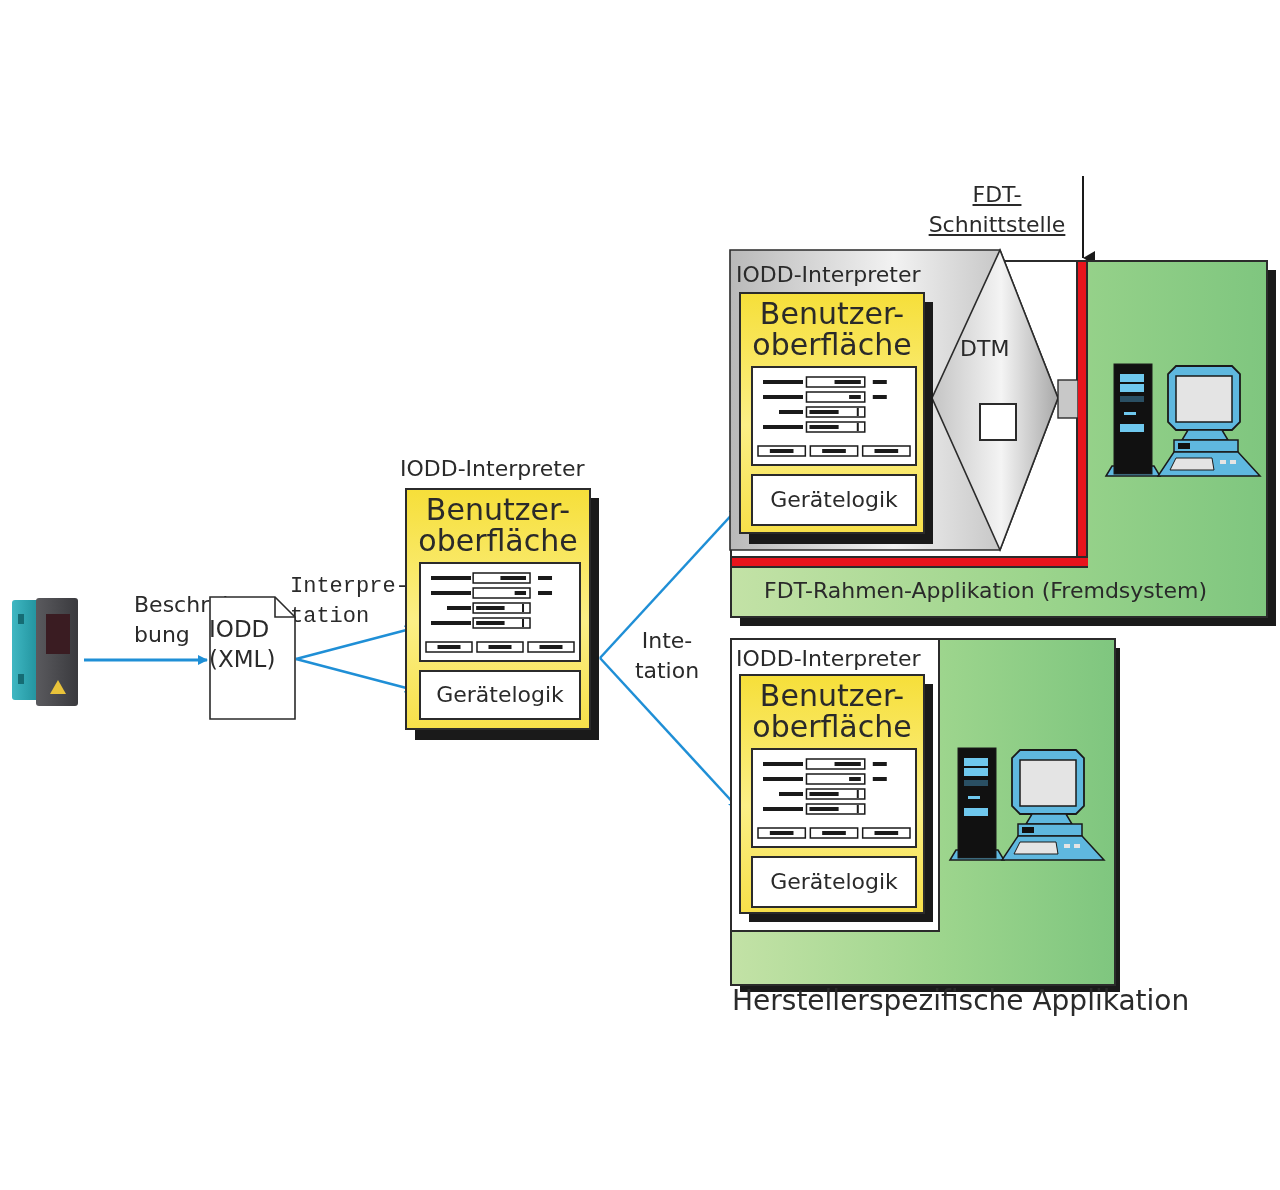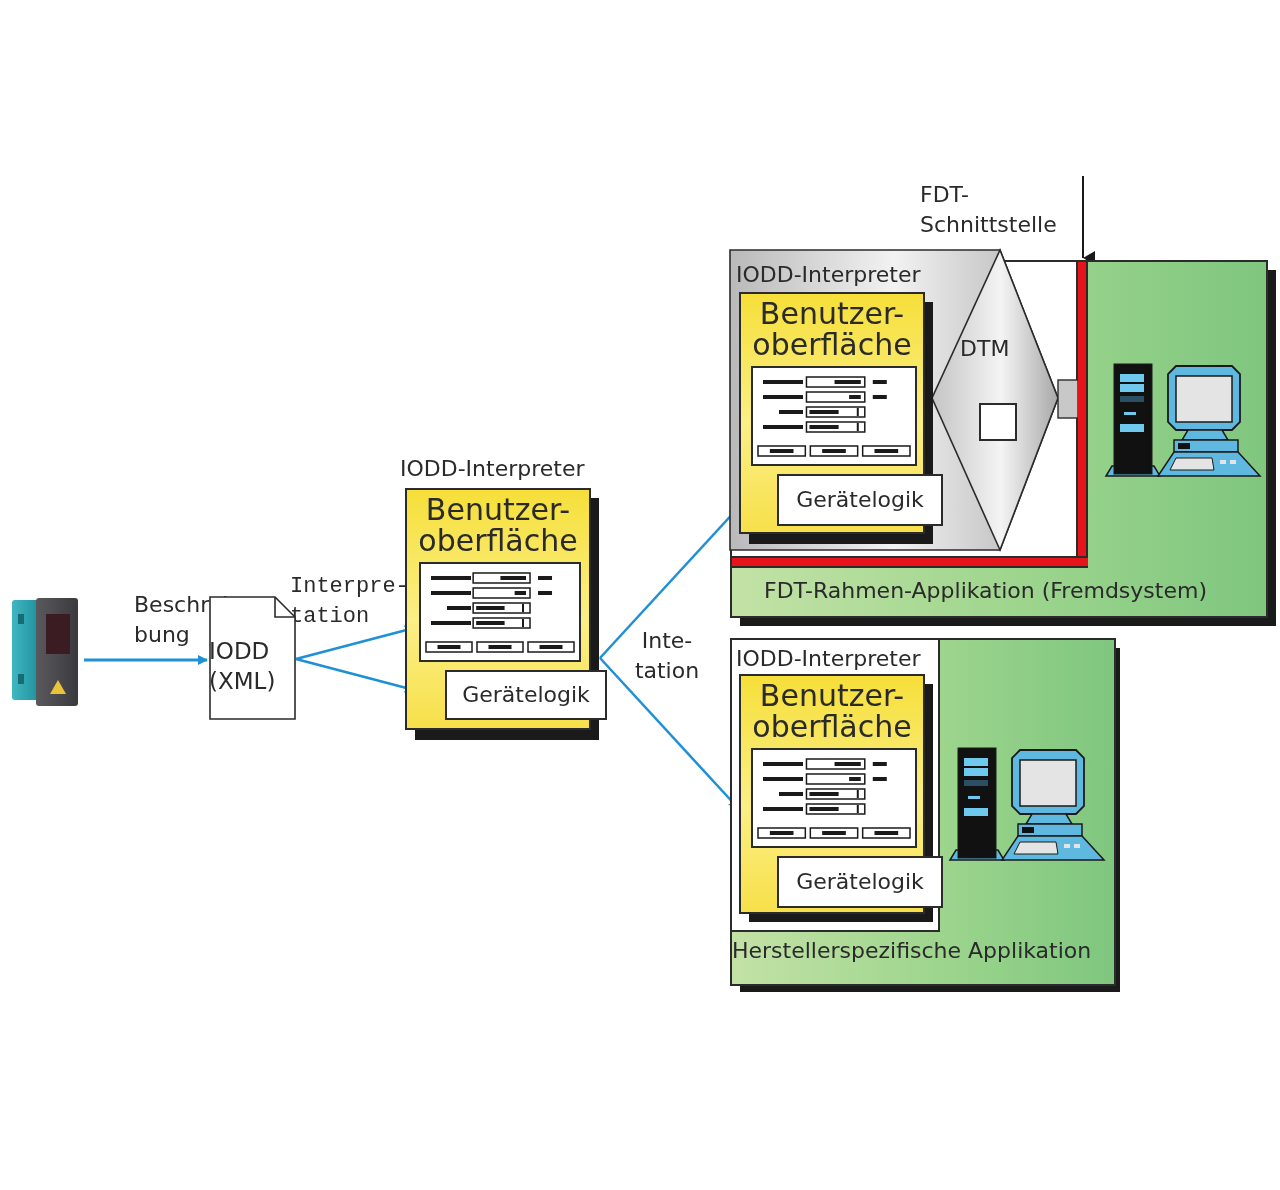--- a/index.html
+++ b/index.html
@@ -11,21 +11,21 @@
 
   
   .interp { position: absolute; }
   .interp .shadow { position: absolute; background: #1a1a1a; }
   .interp .yellow { position: absolute; border: 2px solid #2b2b2b;
      background: linear-gradient(180deg, #f6df3a 0%, #fbef86 55%, #f7e04a 100%); box-sizing: border-box; }
   .interp .ui-title { position: absolute; left: 0; right: 0; top: 4px; text-align: center;
      font-size: 30px; line-height: 31px; color: #2a2a2a; }
   .interp .ui-panel { position: absolute; background: #fff; border: 2px solid #2b2b2b; box-sizing: border-box; }
   .interp .logic { position: absolute; background: #fff; border: 2px solid #2b2b2b; box-sizing: border-box;
-     font-size: 22px; color: #2a2a2a; text-align: center; margin-left: 26px; }
+     font-size: 22px; color: #2a2a2a; text-align: center; }
 
   .green-box { position: absolute; border: 2px solid #2b2b2b; box-sizing: border-box;
      background: linear-gradient(90deg, #c3e2a6 0%, #9dd58d 55%, #7fc67f 100%); }
   .green-shadow { position: absolute; background: #1a1a1a; }
 </style>
 </head>
 <body>
 
 <div class="abs" style="left:10px; top:594px; width:72px; height:116px;">
   <svg width="72" height="116" viewBox="0 0 72 116">
@@ -70,31 +70,31 @@
   <span>bung</span>
 </div>
 <div class="lbl" style="left:290px; top:572px; width:110px;font-family:Liberation Mono, monospace;">
   <span>Interpre-</span>
   <span>tation</span>
 </div>
 <div class="lbl" style="left:622px; top:626px; width:90px; text-align:center;">
   <span>Inte-</span>
   <span>tation</span>
 </div>
-<div class="lbl" style="left:920px; top:180px; width:154px; text-align:left;">
+<div class="lbl" style="left:920px; top:180px; width:154px; text-align:center;text-decoration:underline;">
   <span>FDT-</span>
   <span>Schnittstelle</span>
 </div>
 
 <div class="abs" style="left:209px; top:596px; width:88px; height:124px;">
   <svg class="abs" style="left:0;top:0" width="88" height="124" viewBox="0 0 88 124">
     <path d="M1,1 L66,1 L86,21 L86,123 L1,123 Z" fill="#fff" stroke="#2b2b2b" stroke-width="1.6"></path>
     <path d="M66,1 L66,21 L86,21" fill="none" stroke="#2b2b2b" stroke-width="1.6"></path>
   </svg>
-  <div class="lbl" style="left:0; top:40px; width:86px; font-size:23px;">
+  <div class="lbl" style="left:0; top:18px; width:86px; font-size:23px;">
     <span>IODD</span>
     <span>(XML)</span>
   </div>
 </div>
 
 <div class="lbl" style="left:400px; top:454px; width:200px;">IODD-Interpreter</div>
 <div class="interp" style="left:405px; top:488px; width:194px; height:252px;">
   <div class="shadow" style="left:10px; top:10px; width:184px; height:242px;"></div>
   <div class="yellow" style="left:0; top:0; width:186px; height:242px;">
     <div class="ui-title">
@@ -218,21 +218,21 @@
       <polygon points="70,90 134,90 156,114 54,114" fill="#5fb8df" stroke="#1a1a1a" stroke-width="1.5"></polygon>
       <polygon points="72,96 108,96 110,108 66,108" fill="#e4e4e4" stroke="#1a1a1a" stroke-width="1"></polygon>
       <rect x="116" y="98" width="6" height="4" fill="#e4e4e4"></rect>
         <rect x="126" y="98" width="6" height="4" fill="#e4e4e4"></rect>
     </g>
   </svg></div>
 
 <div class="green-shadow" style="left:740px; top:648px; width:380px; height:344px;"></div>
 <div class="green-box" style="left:730px; top:638px; width:386px; height:348px;"></div>
 <div class="abs" style="left:732px; top:640px; width:208px; height:292px; background:#fff; border-right:2px solid #2b2b2b; border-bottom:2px solid #2b2b2b; box-sizing:border-box;"></div>
-<div class="lbl" style="left:732px; top:936px; width:378px; font-size:22px;">Herstellerspezifische Applikation</div>
+<div class="lbl" style="left:732px; top:986px; width:378px; font-size:28px;">Herstellerspezifische Applikation</div>
 <div class="lbl" style="left:736px; top:644px; width:200px;">IODD-Interpreter</div>
 
 <div class="interp" style="left:739px; top:674px; width:194px; height:252px;">
   <div class="shadow" style="left:10px; top:10px; width:184px; height:238px;"></div>
   <div class="yellow" style="left:0; top:0; width:186px; height:240px;">
     <div class="ui-title">
       <div>Benutzer-</div>
       <div>oberfläche</div>
     </div>
     <div class="ui-panel form-mock" style="left:10px; top:72px; width:166px; height:100px;"><svg width="162" height="96">

